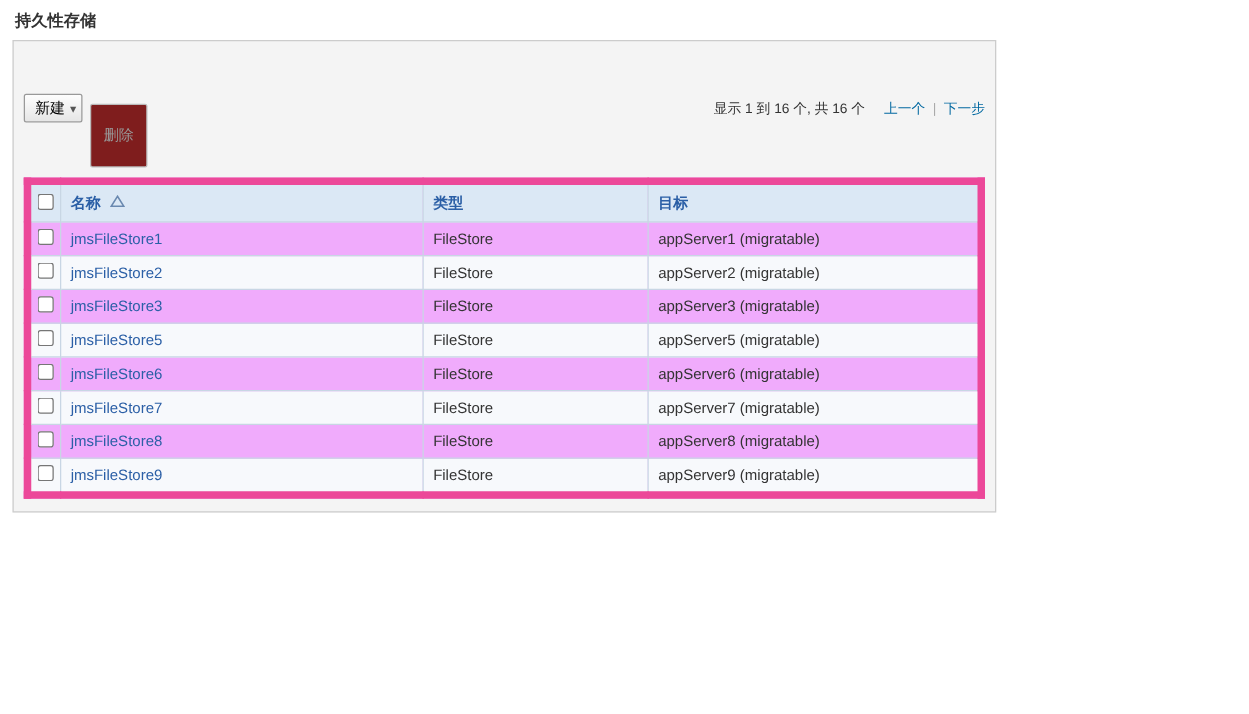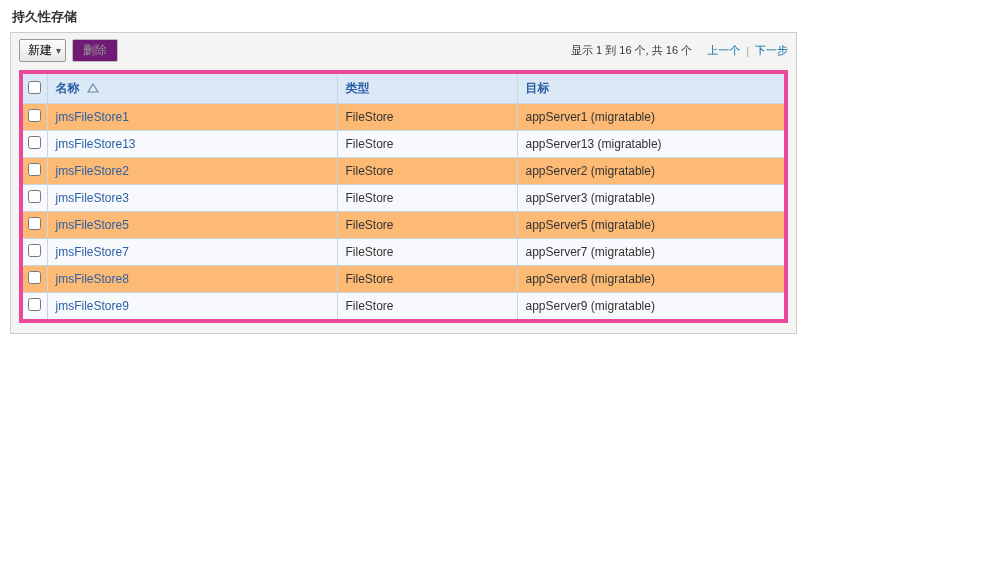--- a/index.html
+++ b/index.html
@@ -45,41 +45,42 @@
     align-items: center;
     gap: 4px;
   }
   .btn-new .chev {
     font-size: 10px;
     color: #555;
   }
   .btn-del {
     font-family: inherit;
     font-size: 12px;
-    background: #701a75;
+    background: #7f1d1d;
     border: 1px solid #bbb;
     border-radius: 2px;
-    padding: 2px 10px;
+    padding: 16px 10px;
     color: #999;
     cursor: default;
+    margin-top: 44px;
   }
   .pager {
     color: #333;
     font-size: 11px;
     display: flex;
     align-items: center;
     gap: 6px;
   }
   .pager .disabled { color: #0369a1; text-align: right; }
   .pager .sep { color: #aaa; }
   table.data {
     width: 100%;
     border-collapse: collapse;
-    background: #fdba74;
-    border: 4px solid #ec4899;
+    background: #f0abfc;
+    border: 6px solid #ec4899;
   }
   table.data th, table.data td {
     border: 1px solid #c8d6e4;
     padding: 6px 8px;
     text-align: left;
     font-size: 12px;
     vertical-align: middle;
   }
   table.data th {
     background: #dbe8f5;
@@ -162,41 +163,41 @@
       </thead>
       <tbody id="tbody">
           <tr>
             <td class="checkbox-col"><input type="checkbox" style=""></td>
             <td class="col-name"><a href="#" class="row-link">jmsFileStore1</a></td>
             <td class="col-type">FileStore</td>
             <td>appServer1 (migratable)</td>
           </tr>
           <tr>
             <td class="checkbox-col"><input type="checkbox" style=""></td>
-            <td class="col-name"><a href="#" class="row-link">jmsFileStore13</a></td>
-            <td class="col-type">FileStore</td>
-            <td>appServer13 (migratable)</td>
-          </tr>
-          <tr>
-            <td class="checkbox-col"><input type="checkbox" style=""></td>
             <td class="col-name"><a href="#" class="row-link">jmsFileStore2</a></td>
             <td class="col-type">FileStore</td>
             <td>appServer2 (migratable)</td>
           </tr>
           <tr>
             <td class="checkbox-col"><input type="checkbox" style=""></td>
             <td class="col-name"><a href="#" class="row-link">jmsFileStore3</a></td>
             <td class="col-type">FileStore</td>
             <td>appServer3 (migratable)</td>
           </tr>
           <tr>
             <td class="checkbox-col"><input type="checkbox" style=""></td>
             <td class="col-name"><a href="#" class="row-link">jmsFileStore5</a></td>
             <td class="col-type">FileStore</td>
             <td>appServer5 (migratable)</td>
+          </tr>
+          <tr>
+            <td class="checkbox-col"><input type="checkbox" style=""></td>
+            <td class="col-name"><a href="#" class="row-link">jmsFileStore6</a></td>
+            <td class="col-type">FileStore</td>
+            <td>appServer6 (migratable)</td>
           </tr>
           <tr>
             <td class="checkbox-col"><input type="checkbox" style=""></td>
             <td class="col-name"><a href="#" class="row-link">jmsFileStore7</a></td>
             <td class="col-type">FileStore</td>
             <td>appServer7 (migratable)</td>
           </tr>
           <tr>
             <td class="checkbox-col"><input type="checkbox" style=""></td>
             <td class="col-name"><a href="#" class="row-link">jmsFileStore8</a></td>

